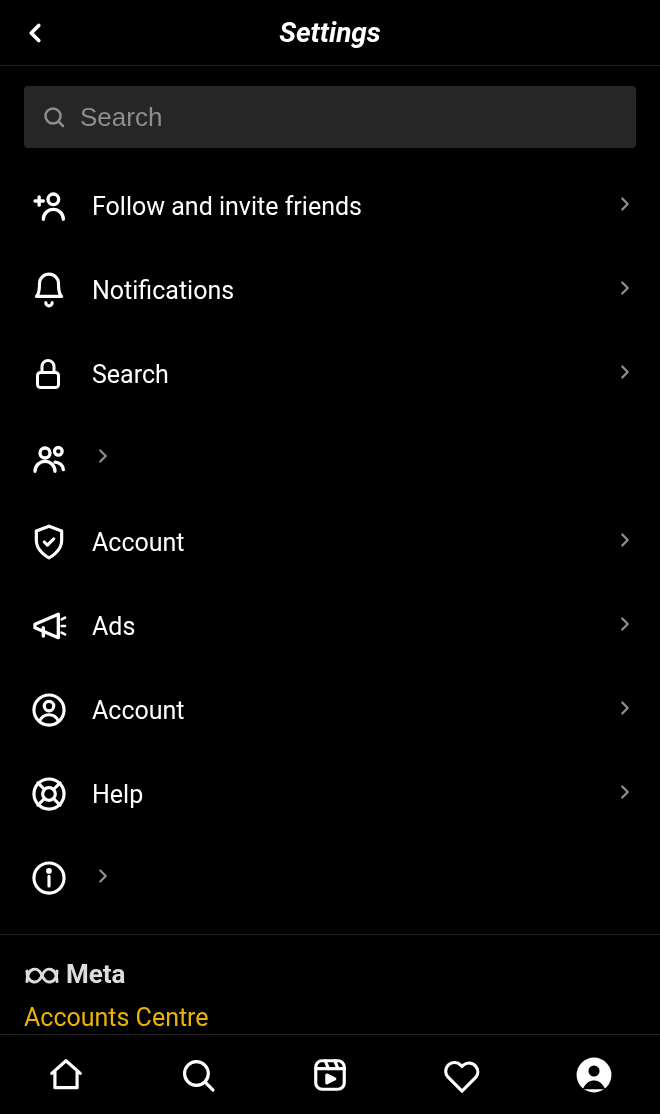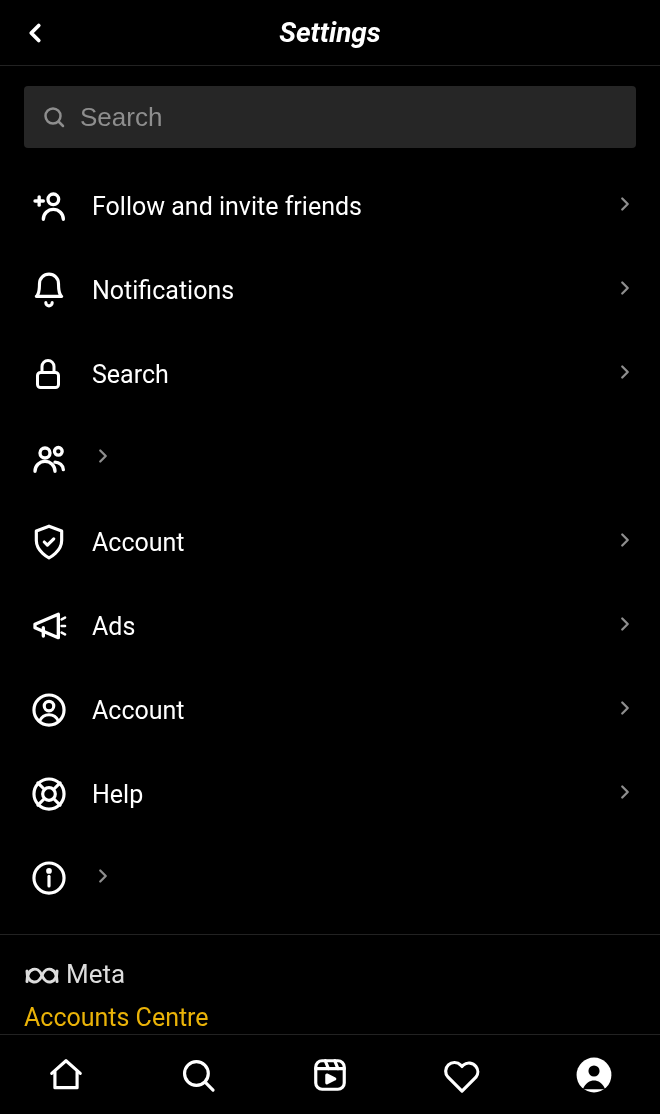--- a/index.html
+++ b/index.html
@@ -90,21 +90,21 @@
   .meta-section {
     padding: 24px 24px 0 24px;
   }
   .meta-brand {
     display: flex;
     align-items: center;
     margin-bottom: 14px;
   }
   .meta-brand .meta-text {
     font-size: 26px;
-    font-weight: 400;
+    font-weight: 700;
     margin-left: 6px;
     color: #ddd;
   }
   .accounts-link {
     color: #eab308;
     font-size: 25px;
     font-weight: 400;
   }
   .tabbar {
     position: absolute;

